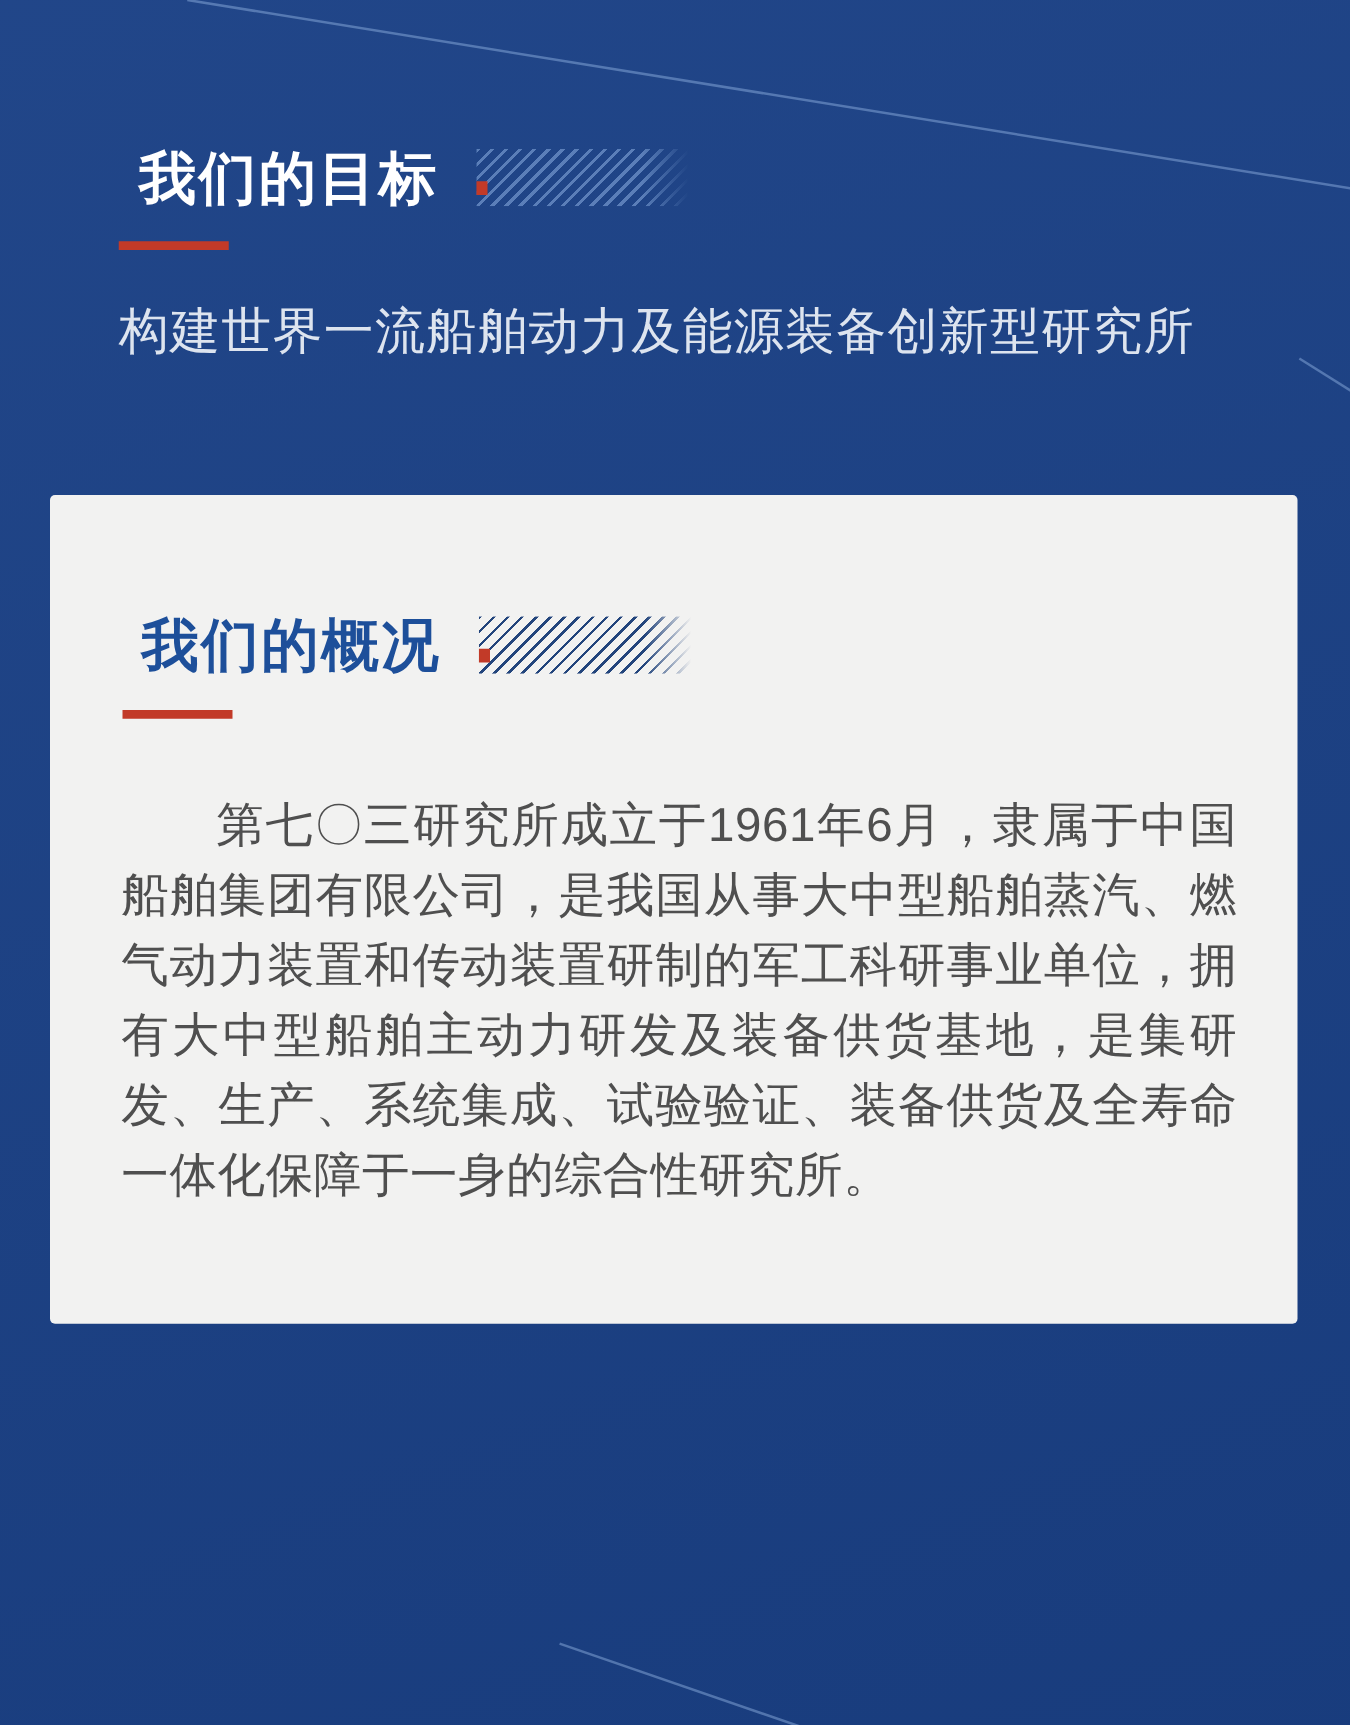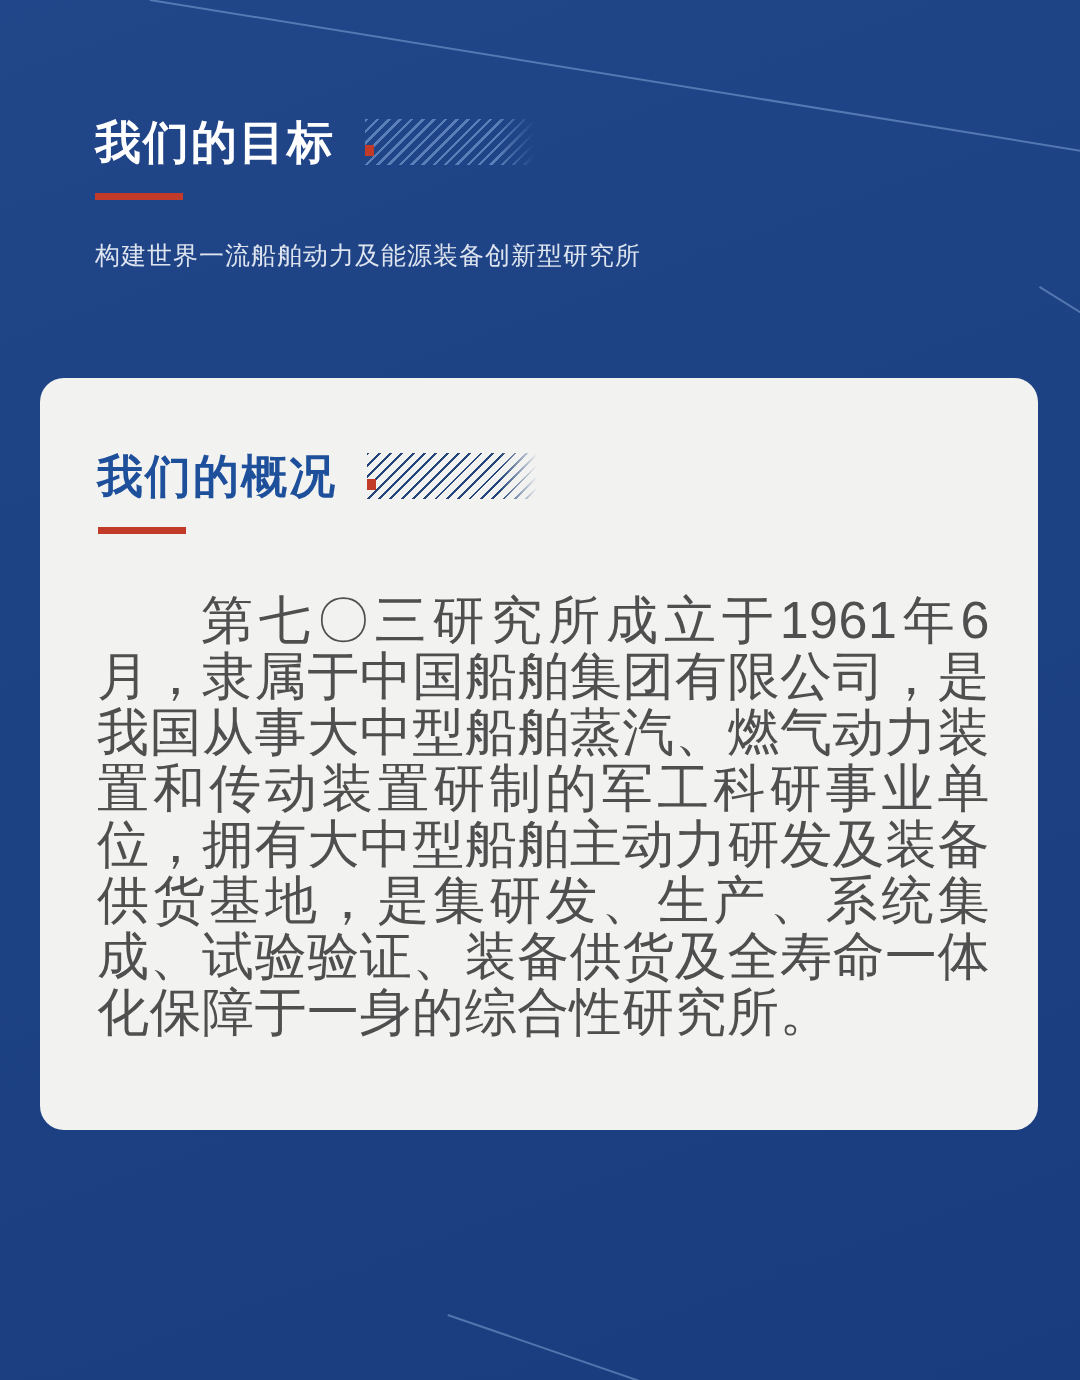--- a/index.html
+++ b/index.html
@@ -23,21 +23,21 @@
     background: rgba(150,185,230,0.45);
     transform-origin:0 0;
     z-index:0;
   }
   .line-a { left:150px; top:-1px; width:945px; transform:rotate(9.2deg); }
   .line-b { left:448px; top:1314px; width:210px; transform:rotate(19deg); }
   .line-c { left:1040px; top:286px; width:52px; transform:rotate(32deg); }
 
   .goal { position:relative; z-index:1; padding:0 95px; }
 
-  .section-header { display:flex; align-items:center; }
+  .section-header { display:flex; align-items:center;margin-left:16px; }
   .section-title {
     margin:0;
     font-size:46px;
     font-weight:700;
     letter-spacing:2px;
     line-height:1.05;
   }
   .goal .section-title { color:#ffffff; }
   .card .section-title { color: var(--card-title, #1d4f9a); }
 
@@ -64,38 +64,38 @@
     width:11px; height:11px;
     background: var(--red, #c23a28);
   }
   .red-bar {
     width:88px; height:7px;
     background: var(--red, #c23a28);
     margin-top:27px;
   }
   .subtitle {
     margin:40px 0 0 0;
-    font-size:25px;
+    font-size:40px;
     line-height:1.25;
     color:#dde4ef;
     letter-spacing:1px;
   }
 
   .card {
     position:relative; z-index:1;
     margin:106px 42px 0 40px;
     background: var(--card-bg, #f2f2f1);
-    border-radius:24px;
+    border-radius:4px;
     box-sizing:border-box;
-    padding:74px 48px 90px 57px;
+    padding:96px 48px 90px 57px;
   }
   .card .red-bar { margin-left:1px; }
   .body-text {
     margin:0;
-    font-size:52px;
+    font-size:38px;
     line-height:56px;
     font-weight:500;
     color: var(--body-text, #4f4f4f);
     text-align:justify;
     text-indent:2em;
     letter-spacing:0.5px;
   }
   .card .body-text-first { margin-top:58px; }
   .card .body-text + .body-text { margin-top:12px; }
 </style>

